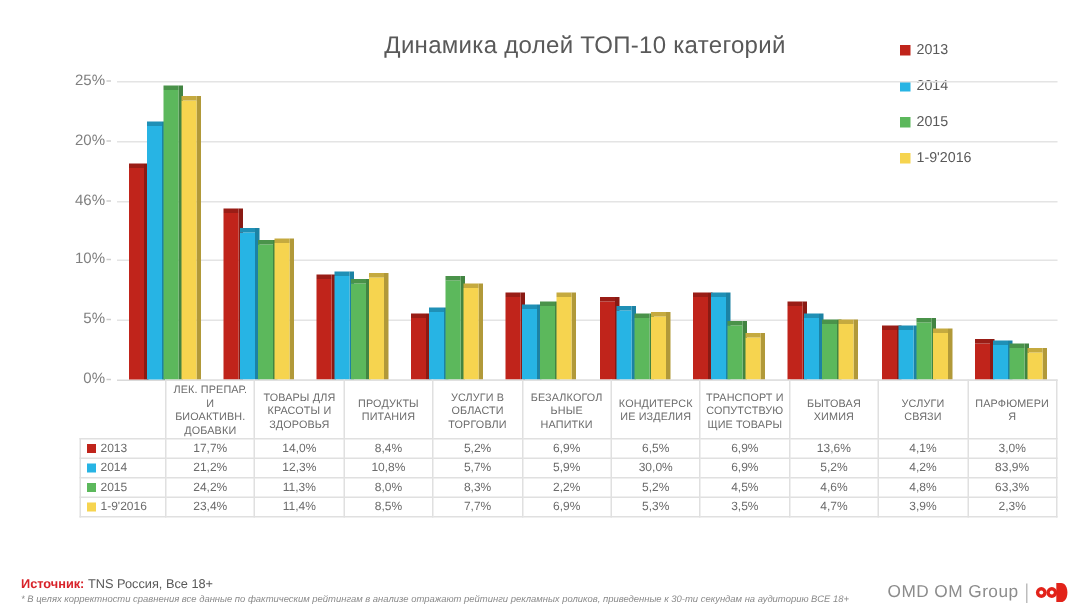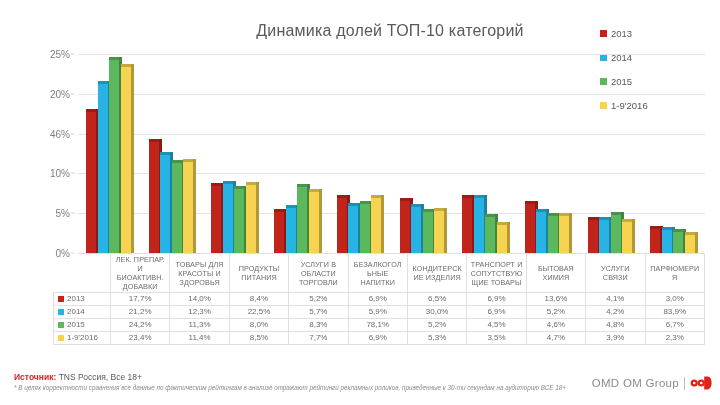--- a/index.html
+++ b/index.html
@@ -117,21 +117,21 @@
   }
   #data-table td.val { font-size: 8px; height: 13px; }
   .row-sw {
     display: inline-block;
     width: 6px; height: 6px;
     margin-right: 3px;
     vertical-align: -1px;
   }
 
   
-  #footer { position: absolute; left: 14px; top: 372px; width: 700px; }
+  #footer { position: absolute; left: 14px; top: 384px; width: 700px; }
   #source-line { font-size: 8.5px; color: #595959; }
   #source-label { color: #d8232a; font-weight: bold; }
   #footnote {
     margin-top: 1px;
     font-size: 6.3px; font-style: italic; color: #8a8a8a;
     line-height: 1.45; width: 600px;
   }
   #brand {
     position: absolute; right: 2px; bottom: 2px;
     display: flex; align-items: center; gap: 5px;
@@ -478,41 +478,41 @@
             <td class="val">6,5%</td>
             <td class="val">6,9%</td>
             <td class="val">13,6%</td>
             <td class="val">4,1%</td>
             <td class="val">3,0%</td>
           </tr>
           <tr>
             <td class="rowhead"><span class="row-sw" style="background: rgb(39, 180, 228);"></span><span>2014</span></td>
             <td class="val">21,2%</td>
             <td class="val">12,3%</td>
-            <td class="val">22,5%</td>
+            <td class="val">10,8%</td>
             <td class="val">5,7%</td>
             <td class="val">5,9%</td>
             <td class="val">30,0%</td>
             <td class="val">6,9%</td>
             <td class="val">5,2%</td>
             <td class="val">4,2%</td>
             <td class="val">83,9%</td>
           </tr>
           <tr>
             <td class="rowhead"><span class="row-sw" style="background: rgb(92, 184, 92);"></span><span>2015</span></td>
             <td class="val">24,2%</td>
             <td class="val">11,3%</td>
             <td class="val">8,0%</td>
             <td class="val">8,3%</td>
-            <td class="val">78,1%</td>
+            <td class="val">2,2%</td>
             <td class="val">5,2%</td>
             <td class="val">4,5%</td>
             <td class="val">4,6%</td>
             <td class="val">4,8%</td>
-            <td class="val">6,7%</td>
+            <td class="val">63,3%</td>
           </tr>
           <tr>
             <td class="rowhead"><span class="row-sw" style="background: rgb(246, 212, 79);"></span><span>1-9'2016</span></td>
             <td class="val">23,4%</td>
             <td class="val">11,4%</td>
             <td class="val">8,5%</td>
             <td class="val">7,7%</td>
             <td class="val">6,9%</td>
             <td class="val">5,3%</td>
             <td class="val">3,5%</td>

